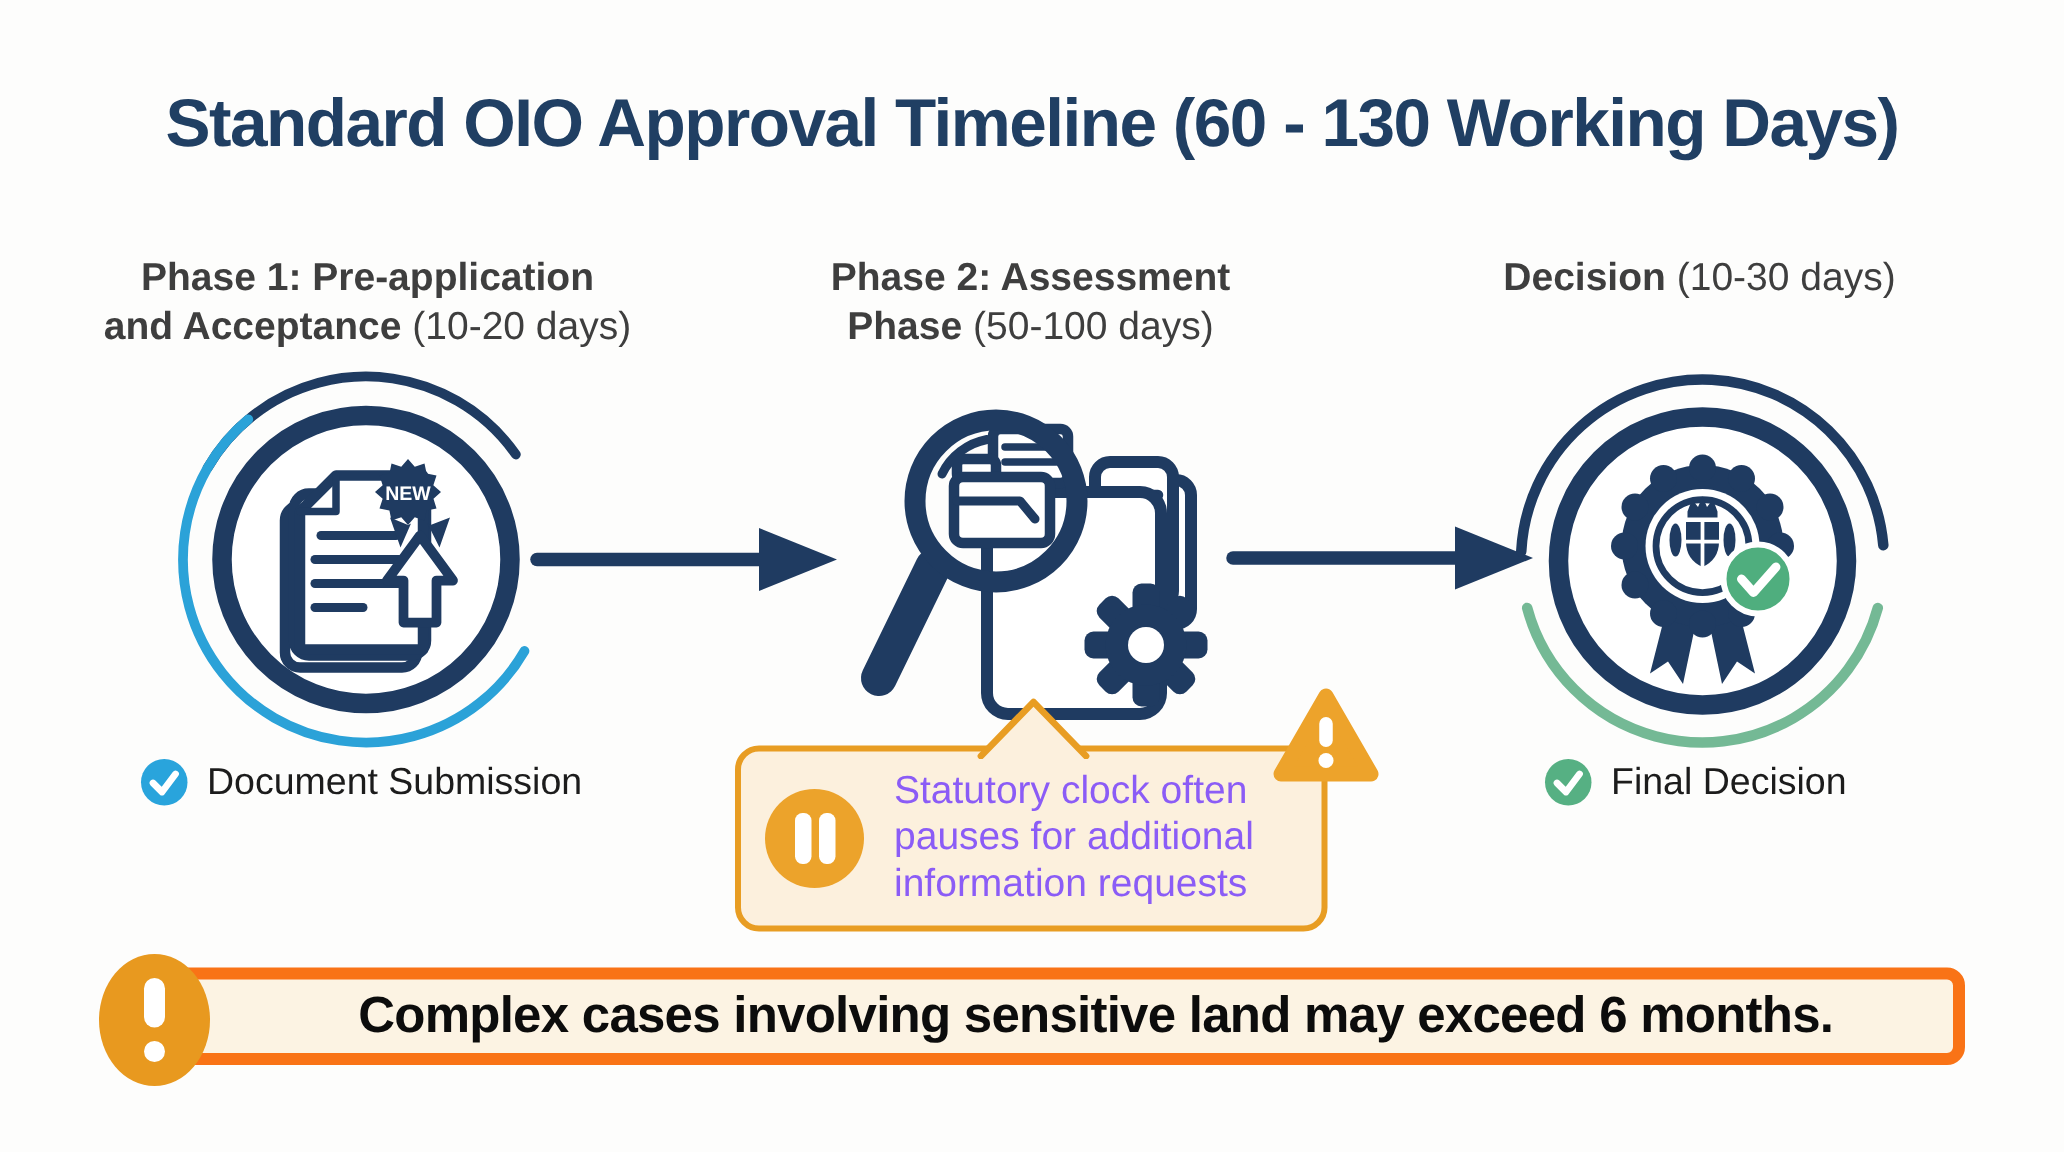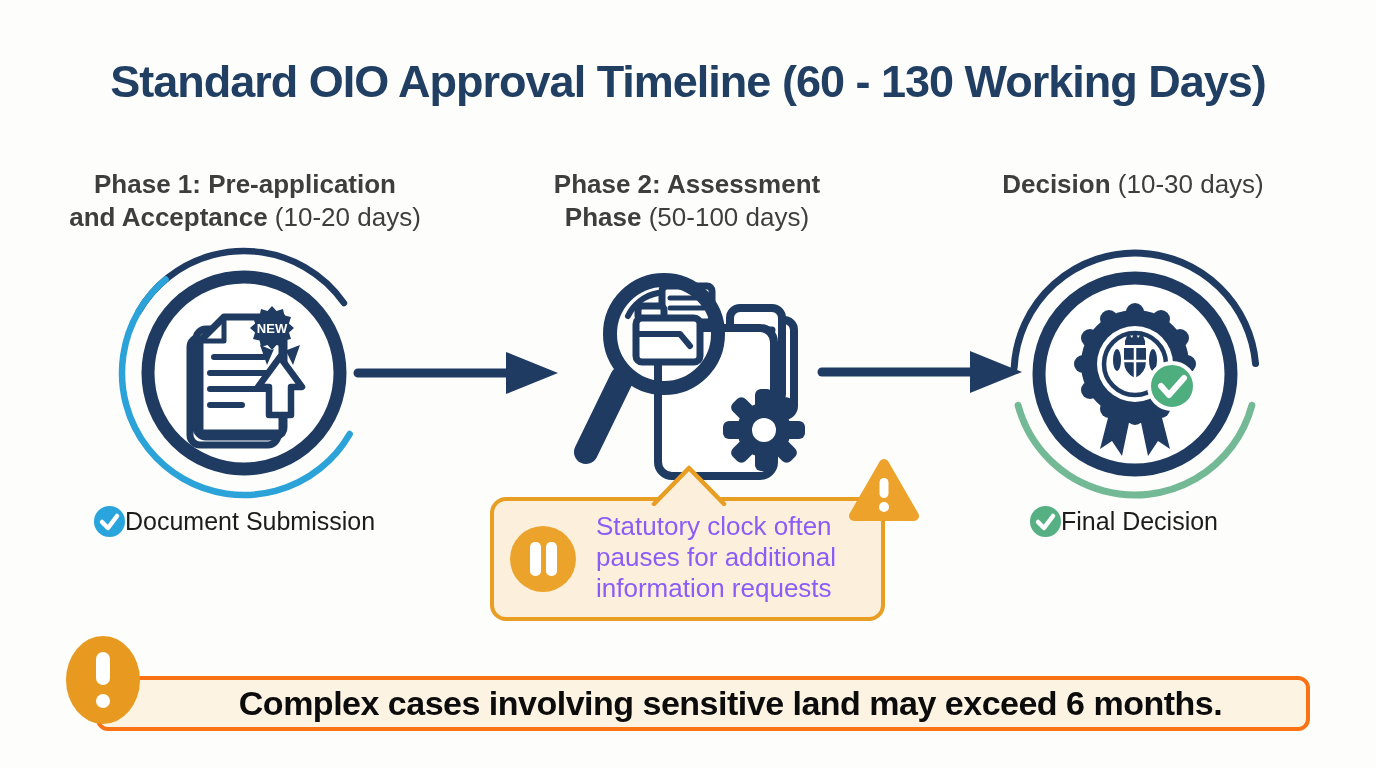--- a/index.html
+++ b/index.html
@@ -23,21 +23,21 @@
   .ph1{left:45px;top:168px;}
   .ph2{left:487px;top:168px;}
   .ph3{left:933px;top:168px;}
   
   .badge1{left:114px;top:243px;width:260px;height:260px;}
   .badge3{left:1005px;top:244px;width:260px;height:260px;}
   .phase2-icon{left:556px;top:264px;width:256px;height:222px;}
   .arrow1{left:350px;top:348px;width:212px;height:50px;}
   .arrow2{left:814px;top:347px;width:212px;height:50px;}
   
-  .step-label{display:flex;align-items:center;height:32px;}
+  .step-label{display:flex;align-items:center;gap:13px;height:32px;}
   .doc-label{left:94px;top:505px;}
   .final-label{left:1030px;top:505px;}
   .check-circle{width:31px;height:31px;border-radius:50%;flex:0 0 31px;}
   .check-blue{background:#29a4dc;}
   .check-green{background:#56b083;}
   .step-label span{font-size:25px;color:#1c1c1c;white-space:nowrap;}
   
   .callout-box{
     left:490px;top:497px;width:395px;height:124px;box-sizing:border-box;
     background:#fcf0dd;border:4px solid #e89d23;border-radius:16px;
@@ -49,23 +49,23 @@
   }
   .pause-bar{position:absolute;top:16px;width:11px;height:34px;border-radius:5px;background:#fff;}
   .pause-bar.b1{left:20px;} .pause-bar.b2{left:36px;}
   .callout-text{
     left:596px;top:511px;width:280px;font-size:26px;line-height:31px;
     color:#8b5cf6;z-index:4;
   }
   .warning-icon{left:846px;top:456px;width:76px;height:70px;z-index:5;}
   
   .banner{
-    left:96px;top:645px;width:1214px;height:55px;box-sizing:border-box;
-    background:#fcf3e3;border:4px solid #f97316;border-radius:12px;
-    display:flex;align-items:center;justify-content:center;padding-left:55px;margin-top:31px;
+    left:96px;top:645px;width:1214px;height:65px;box-sizing:border-box;
+    background:#fcf3e3;border:8px solid #f97316;border-radius:12px;
+    display:flex;align-items:center;justify-content:center;padding-left:55px;
   }
   .banner span{font-size:34px;font-weight:700;color:#0c0c0c;white-space:nowrap;letter-spacing:-0.5px;}
   .alert-icon{
     left:66px;top:636px;width:74px;height:88px;border-radius:50%;
     background:#e8991f;z-index:6;
   }
   .alert-bar{position:absolute;left:30px;top:16px;width:14px;height:33px;border-radius:7px;background:#fff;}
   .alert-dot{position:absolute;left:30px;top:58px;width:14px;height:14px;border-radius:50%;background:#fff;}
 </style>
 </head>

